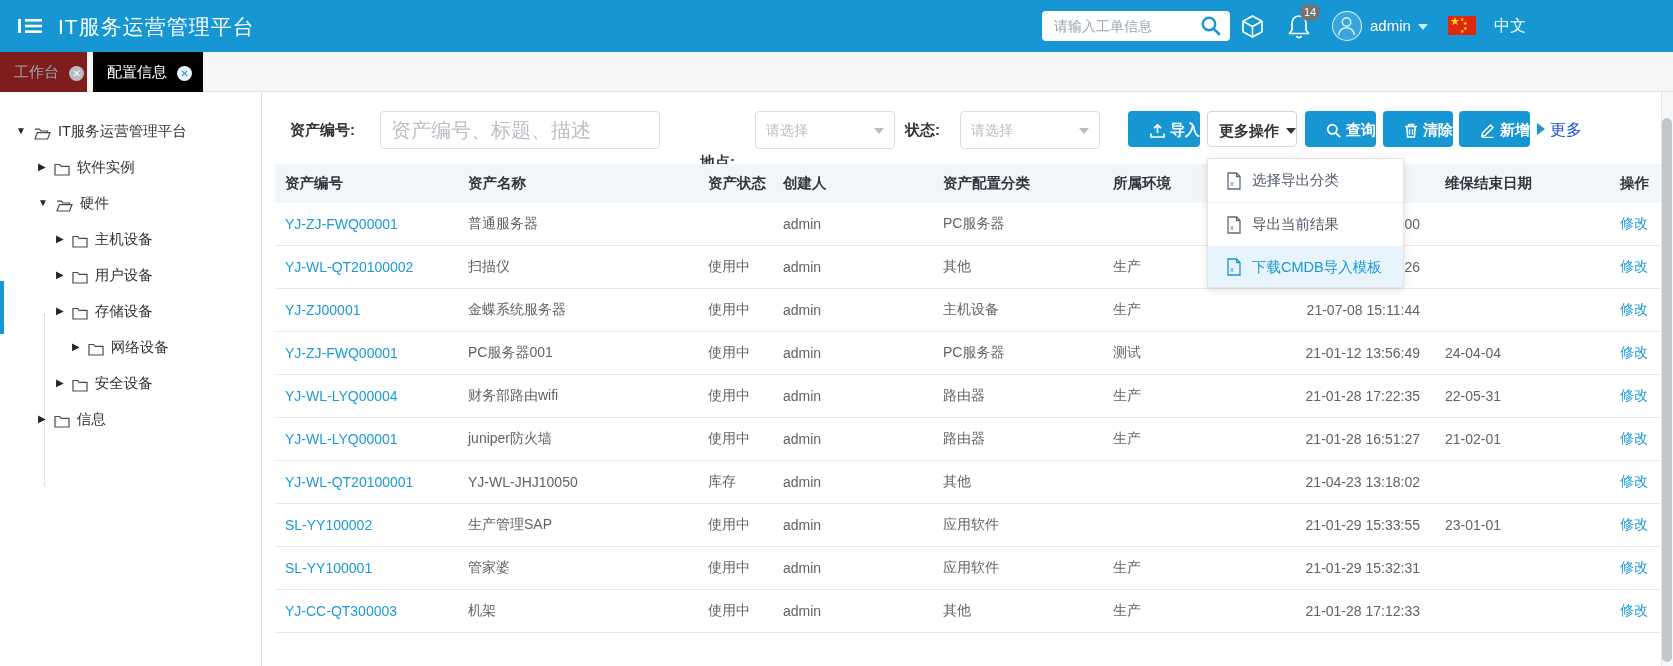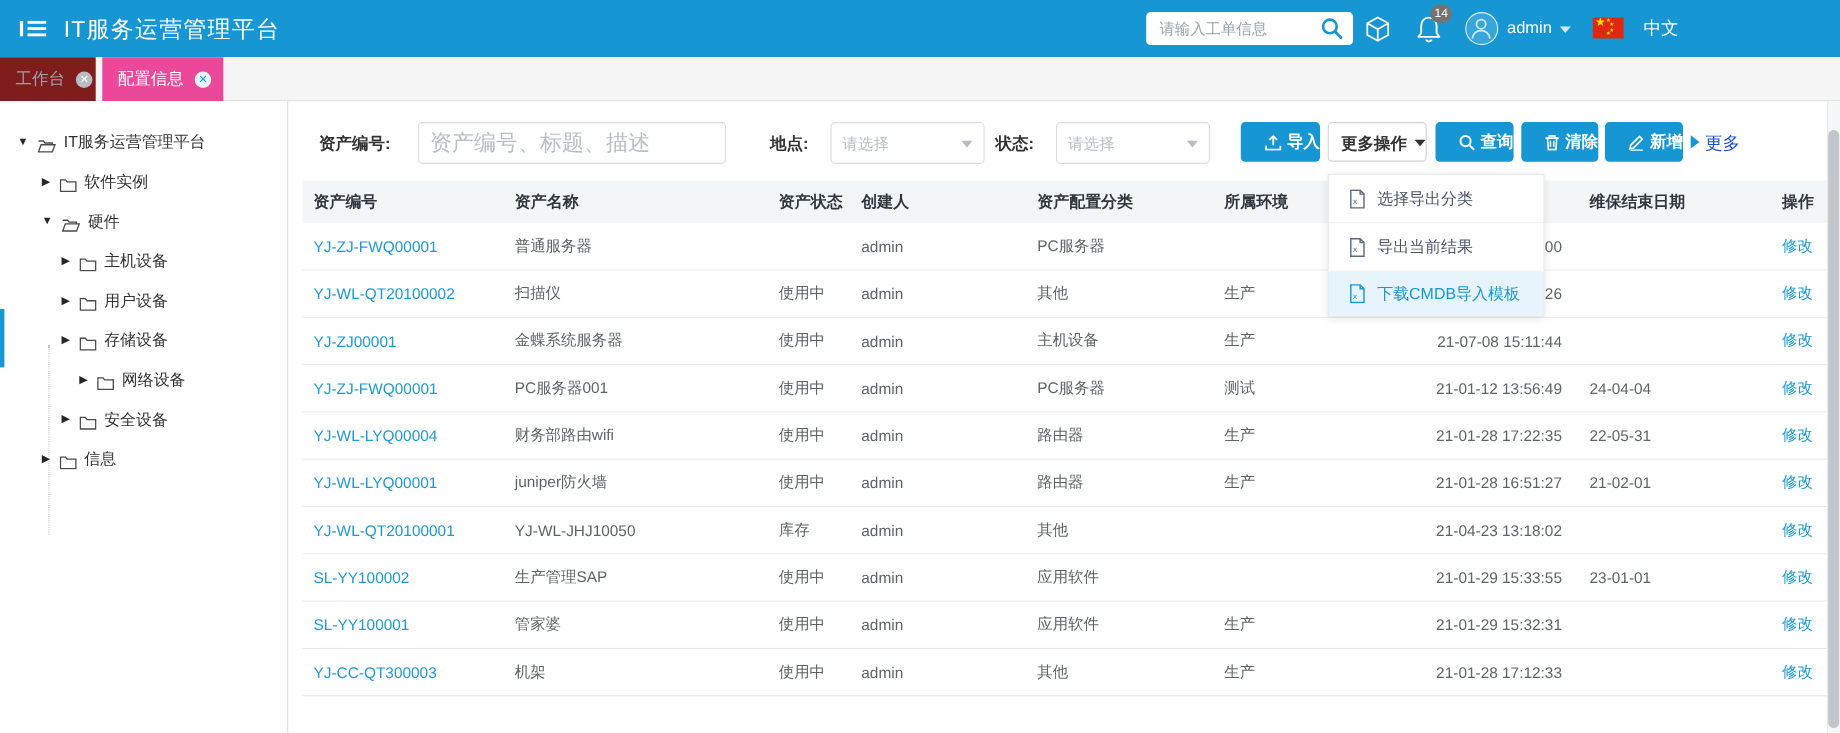--- a/index.html
+++ b/index.html
@@ -28,21 +28,21 @@
   .flag .star-big { position:absolute; left:2px; top:0px; color:#ffde00; font-size:11px; line-height:11px; }
   .flag .s { position:absolute; color:#ffde00; font-size:5px; line-height:5px; }
   .lang { position:absolute; left:1494px; top:16px; color:#fff; font-size:16px; cursor:pointer; }
 
   
   .tabbar { position:absolute; left:0; top:52px; width:1673px; height:40px; background:#f5f5f5;
     border-bottom:1px solid #e2e2e2; }
   .tab { position:absolute; top:0; height:40px; line-height:40px; font-size:15px; padding:0 14px;
     cursor:pointer; white-space:nowrap; }
   .tab.inactive { left:0; width:87px; background:#7f1d1d; color:#9aa3ab; }
-  .tab.active { left:93px; width:110px; background:#ec4899; color:#fff; }
+  .tab.active { left:93px; width:110px; background:#000000; color:#fff; }
   .tab-close { display:inline-block; width:15px; height:15px; border-radius:50%; margin-left:6px;
     font-size:10px; line-height:15px; text-align:center; vertical-align:middle; cursor:pointer; }
   .tab.inactive .tab-close { background:#b9bdc1; color:#fff; }
   .tab.active .tab-close { background:#eaf5fb; color:#1697d4; }
 
   
   .tree { position:absolute; left:0; top:92px; width:262px; height:574px; background:#fff;
     border-right:1px solid #ddd; }
   .tree-item { position:absolute; height:30px; line-height:30px; font-size:14.5px; color:#333;
     white-space:nowrap; cursor:pointer; }
@@ -201,21 +201,21 @@
           </svg><span class="tw">安全设备</span></div>
         <div class="tree-item" style="left: 38px; top: 311px;"><span class="tw tree-arrow">▶</span><svg class="tw tree-folder" width="16" height="14" viewBox="0 0 16 14">
             <path d="M1 2.5 H5.6 L7.1 4.4 H15 V13 H1 Z" fill="none" stroke="#4a4a4a" stroke-width="1.2"></path>
           </svg><span class="tw">信息</span></div>
       </div>
   </div>
   <div class="edge-stripe"></div>
 
   <div class="flabel" style="left:290px;">资产编号:</div>
   <input class="ftext" style="left: 380px; width: 280px;" placeholder="资产编号、标题、描述">
-  <div class="flabel" style="left:700px;">地点:</div>
+  <div class="flabel" style="left:700px;margin-top:32px;">地点:</div>
   <div class="fselect" style="left:755px; width:140px;">
     <span>请选择</span>
     <span class="sel-caret"></span>
   </div>
   <div class="flabel" style="left:905px;">状态:</div>
   <div class="fselect" style="left:960px; width:140px;">
     <span>请选择</span>
     <span class="sel-caret"></span>
   </div>
 

